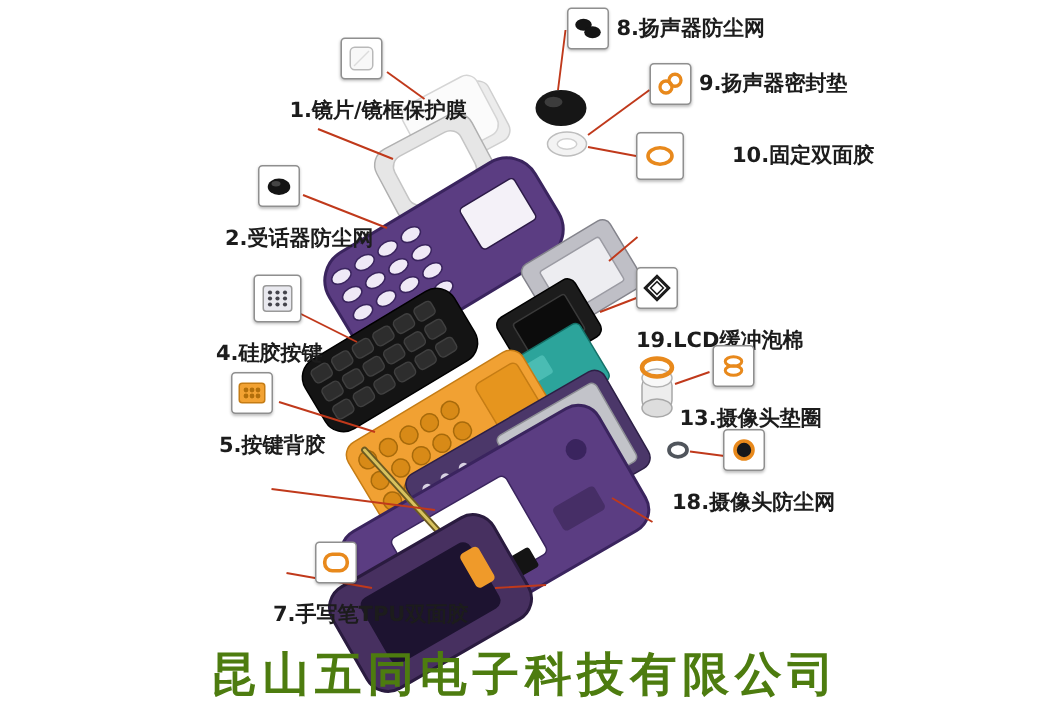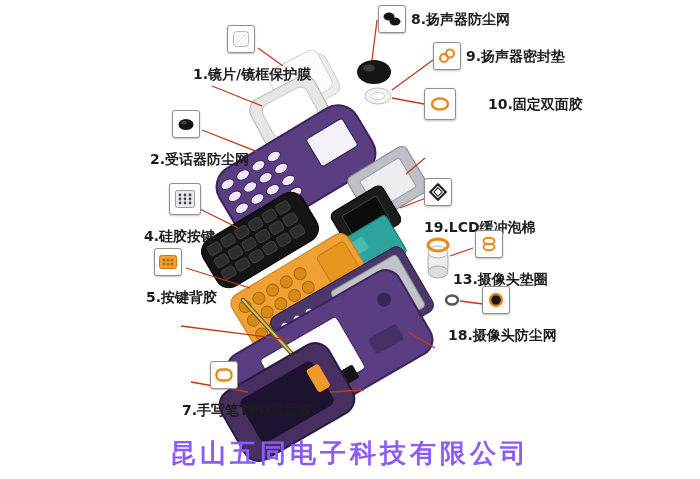--- a/index.html
+++ b/index.html
@@ -15,21 +15,21 @@
     width:26px;height:26px;background:#ffffff;border:1px solid #8f8f8f;border-radius:3px;
     display:flex;align-items:center;justify-content:center;flex:0 0 auto;
     box-shadow:0 1px 2px rgba(0,0,0,.25);
   }
   .thumb.big{width:30px;height:30px;}
   .txt{
     font-size:14px;line-height:1.2;font-weight:bold;color:#1c1c1c;white-space:nowrap;
   }
   .watermark{
     position:absolute;left:0;right:0;bottom:8px;text-align:center;z-index:2;
-    font-size:26px;font-weight:bold;letter-spacing:4px;color:#8b5cf6;
+    font-size:31px;font-weight:bold;letter-spacing:4px;color:#4d7c0f;
     font-family:"DejaVu Sans","Liberation Serif",sans-serif;
   }
 </style>
 </head>
 <body>
 
 <div class="stage">
 
   <svg class="art" viewBox="0 0 700 479">
 

